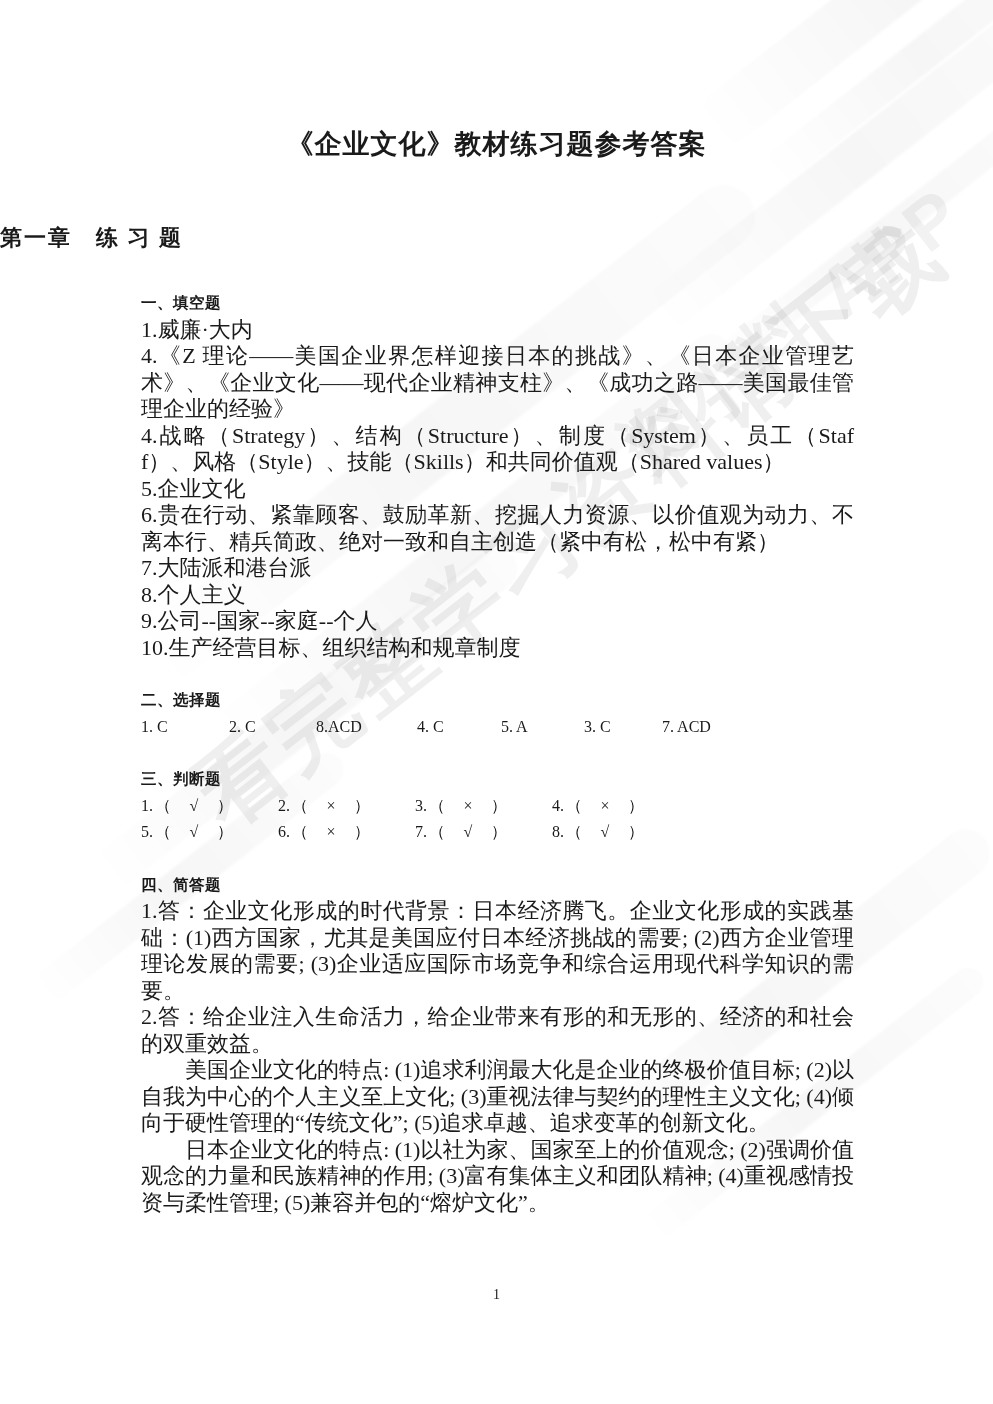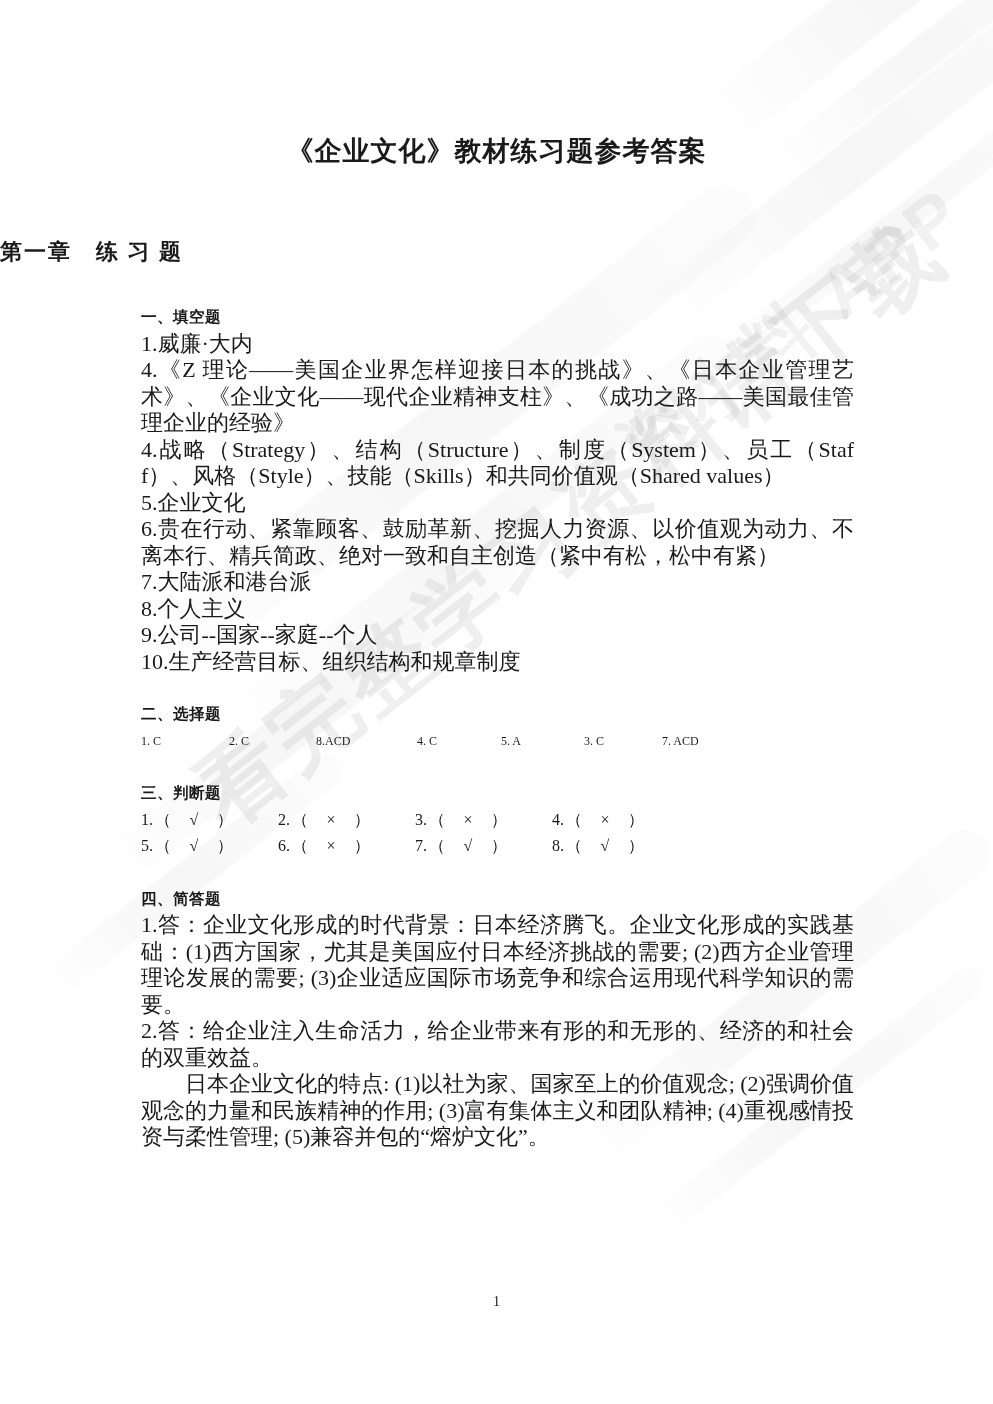--- a/index.html
+++ b/index.html
@@ -54,21 +54,21 @@
   #content {
     position: relative;
     z-index: 2;
   }
   .doc-title {
     text-align: center;
     font-family: "Liberation Serif", "DejaVu Serif", serif;
     font-weight: 700;
     font-size: 27px;
     letter-spacing: 1px;
-    margin: 11px;
+    margin: 4px;
     padding-top: 122px;
   }
   .chapter-title {
     text-align: left;
     font-family: "Liberation Serif", "DejaVu Serif", serif;
     font-weight: 700;
     font-size: 22px;
     letter-spacing: 2px;
     margin: 0;
     padding-top: 57px;
@@ -95,21 +95,21 @@
     text-justify: inter-ideograph;
     word-break: break-all;
   }
   .line.indent { text-indent: 2em; }
 
   .spacer-sec { height: 26px; }
 
   
   .choice-row {
     display: flex;
-    font-size: 12px;
+    font-size: 16px;
     line-height: 26.5px;
   }
   .choice-row .cell { flex: 0 0 auto; }
   .c-w1 { width: 88px; }
   .c-w2 { width: 87px; }
   .c-w3 { width: 101px; }
   .c-w4 { width: 84px; }
   .c-w5 { width: 83px; }
   .c-w6 { width: 78px; }
 
@@ -257,20 +257,21 @@
           <span>）</span>
         </span>
       </div>
 
       <div class="spacer-sec"></div>
 
       <div class="section-head">四、简答题</div>
 
       <p class="line">1.答：企业文化形成的时代背景：日本经济腾飞。企业文化形成的实践基础：(1)西方国家，尤其是美国应付日本经济挑战的需要; (2)西方企业管理理论发展的需要; (3)企业适应国际市场竞争和综合运用现代科学知识的需要。</p>
       <p class="line">2.答：给企业注入生命活力，给企业带来有形的和无形的、经济的和社会的双重效益。</p>
+      <p class="line indent">美国企业文化的特点: (1)追求利润最大化是企业的终极价值目标; (2)以自我为中心的个人主义至上文化; (3)重视法律与契约的理性主义文化; (4)倾向于硬性管理的“传统文化”; (5)追求卓越、追求变革的创新文化。</p>
       <p class="line indent">日本企业文化的特点: (1)以社为家、国家至上的价值观念; (2)强调价值观念的力量和民族精神的作用; (3)富有集体主义和团队精神; (4)重视感情投资与柔性管理; (5)兼容并包的“熔炉文化”。</p>
 
     </div>
 
     <div class="page-number">1</div>
 
   </div>
 </div>
 
 </body></html>

